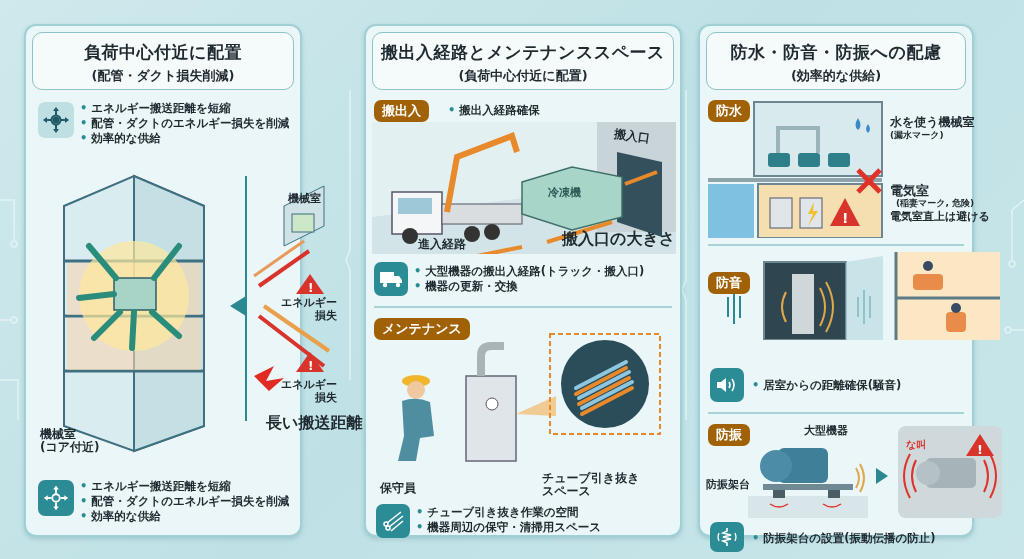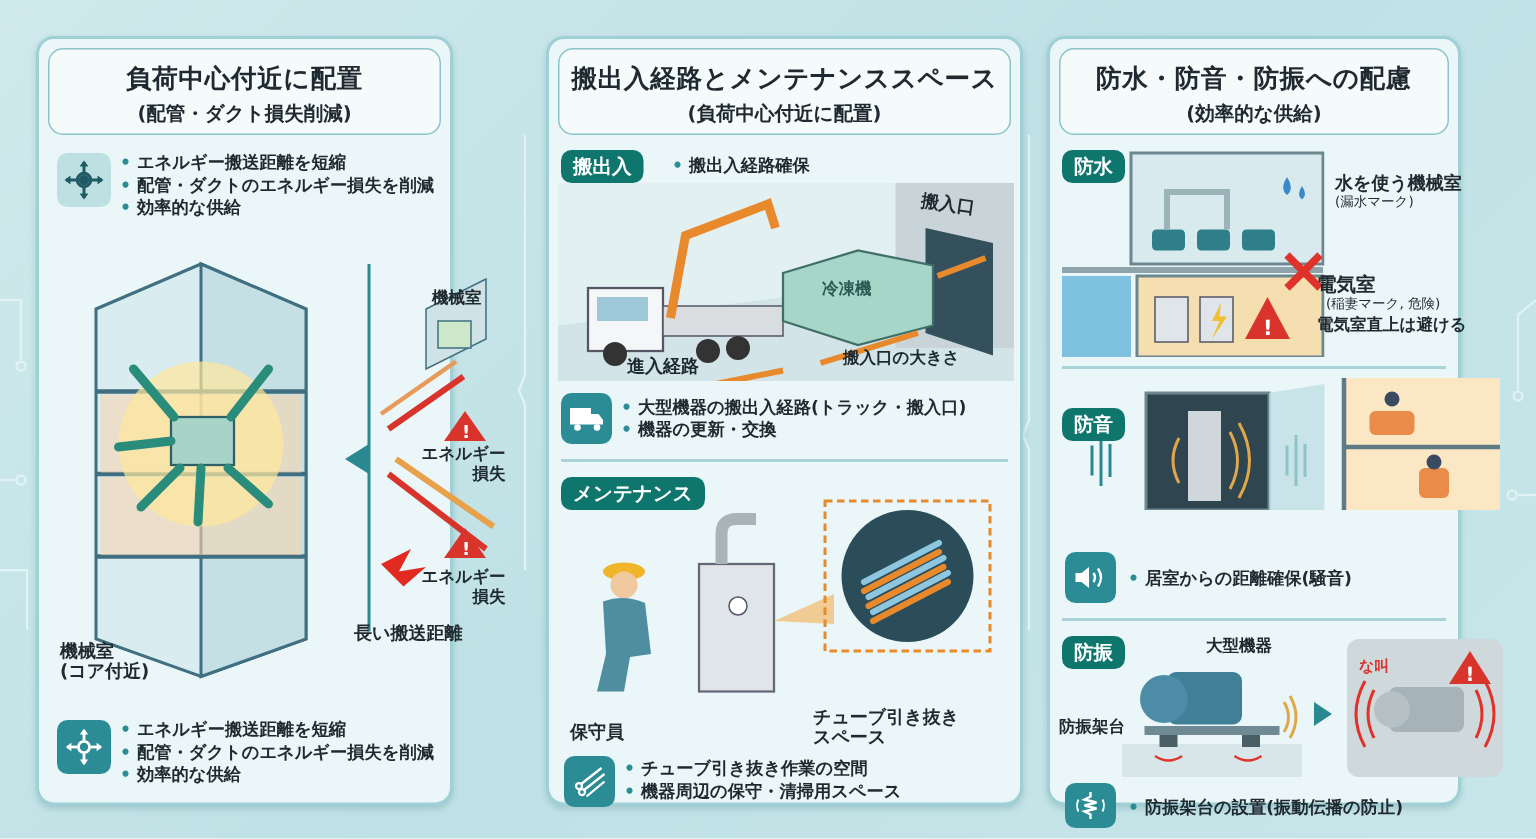--- a/index.html
+++ b/index.html
@@ -11,23 +11,23 @@
 .p2{left:364px;width:318px}
 .p3{left:698px;width:276px}
 .phead{position:absolute;left:6px;right:6px;top:6px;height:58px;border:1.5px solid #8cc4c9;border-radius:10px;background:#f5fbfb;text-align:center}
 .ph-title{font-size:17px;font-weight:bold;margin-top:8px;letter-spacing:.5px}
 .ph-sub{font-size:13px;font-weight:bold;margin-top:3px}
 .bullets{position:absolute;font-size:11.5px;font-weight:bold;line-height:15px}
 .bullets div::before{content:"• ";color:#2a8c95}
 .icobox{position:absolute;width:36px;height:36px;border-radius:7px;display:flex;align-items:center;justify-content:center}
 .ico-light{background:#bfe0e3}
 .ico-dark{background:#2c8c95}
-.tag{position:absolute;background:#0f766e;color:#fff;font-size:13px;font-weight:bold;padding:2px 8px;border-radius:7px}
+.tag{position:absolute;background:#a16207;color:#fff;font-size:13px;font-weight:bold;padding:2px 8px;border-radius:7px}
 .lbl{position:absolute;font-size:11px;font-weight:bold;line-height:13px;white-space:nowrap}
-.sm{font-size:9px;font-weight:normal}
+.sm{font-size:9px;font-weight:bold}
 .divider{position:absolute;height:1.5px;background:#a9d3d7}
 svg{display:block}
 </style>
 </head>
 <body>
 
 <svg class="circuit" width="1024" height="559">
   <g stroke="#e9f6f7" stroke-width="1.5" fill="none" opacity=".8">
     <path d="M0 200 L14 200 L14 240"></path>
       <circle cx="14" cy="244" r="3"></circle>
@@ -112,21 +112,21 @@
   </svg>
   <div class="lbl" style="left:262px;top:166px">機械室</div>
   <div class="lbl" style="left:255px;top:270px;text-align:right">
     <div>エネルギー</div>
       <div style="text-align:right">損失</div>
   </div>
   <div class="lbl" style="left:255px;top:352px">
     <div>エネルギー</div>
       <div style="text-align:right">損失</div>
   </div>
-  <div class="lbl" style="left:210px;top:390px;font-size:12px">長い搬送距離</div>
+  <div class="lbl" style="left:240px;top:390px;font-size:16px">長い搬送距離</div>
   <div class="lbl" style="left:14px;top:402px;font-size:12px">
     <div>機械室</div>
       <div>(コア付近)</div>
   </div>
 
   <div class="icobox ico-dark" style="left:12px;top:454px">
     <svg width="28" height="28" viewBox="0 0 30 30">
         <g stroke="#fff" stroke-width="2" fill="#fff">
       <line x1="15" y1="3" x2="15" y2="10"></line>
           <line x1="15" y1="20" x2="15" y2="27"></line>
@@ -175,21 +175,21 @@
     <g>
       <polygon points="150,60 200,45 250,55 250,95 200,108 150,92" fill="#a7d6c8" stroke="#3f6f66" stroke-width="1.5"></polygon>
     </g>
     <line x1="175" y1="120" x2="240" y2="100" stroke="#e8892c" stroke-width="4"></line>
     <line x1="253" y1="62" x2="285" y2="50" stroke="#e8892c" stroke-width="4"></line>
     <line x1="100" y1="135" x2="150" y2="125" stroke="#e8892c" stroke-width="4"></line>
   </svg>
   <div class="lbl" style="left:248px;top:104px;font-size:12px;transform:rotate(8deg)">搬入口</div>
   <div class="lbl" style="left:182px;top:160px;color:#2d5a54">冷凍機</div>
   <div class="lbl" style="left:52px;top:212px;font-size:12px">進入経路</div>
-  <div class="lbl" style="left:196px;top:206px;font-size:11px">搬入口の大きさ</div>
+  <div class="lbl" style="left:196px;top:206px;font-size:16px">搬入口の大きさ</div>
 
   <div class="icobox ico-dark" style="left:8px;top:236px;width:34px;height:34px">
     <svg width="24" height="18" viewBox="0 0 24 18">
         <rect x="1" y="2" width="14" height="11" fill="#fff"></rect>
         <path d="M15 6 H20 L23 10 V13 H15Z" fill="#fff"></path>
         <circle cx="6" cy="15" r="2.2" fill="#fff"></circle>
         <circle cx="19" cy="15" r="2.2" fill="#fff"></circle>
       </svg>
   </div>
   <div class="bullets" style="left:48px;top:238px">
@@ -276,21 +276,21 @@
     <g stroke="#e0322a" stroke-width="5">
         <line x1="150" y1="72" x2="172" y2="94"></line>
         <line x1="172" y1="72" x2="150" y2="94"></line>
       </g>
   </svg>
   <div class="tag" style="left:8px;top:74px">防水</div>
   <div class="lbl" style="left:190px;top:90px;font-size:12px">
     <div>水を使う機械室</div>
       <div class="sm">(漏水マーク)</div>
   </div>
-  <div class="lbl" style="left:178px;top:158px;font-size:13px">
+  <div class="lbl" style="left:190px;top:158px;font-size:13px">
     <div>電気室</div>
     <div class="sm" style="margin-left:6px">(稲妻マーク, 危険)</div>
     <div style="font-size:11px">電気室直上は避ける</div>
   </div>
   <div class="divider" style="left:8px;right:8px;top:218px"></div>
 
   <svg style="position:absolute;left:8px;top:226px" width="292" height="88">
     <rect x="56" y="10" width="82" height="78" fill="#2f4550" stroke="#6c8790" stroke-width="2"></rect>
     <rect x="84" y="22" width="22" height="60" fill="#cfd7da"></rect>
     <g stroke="#e0a84a" stroke-width="2" fill="none">

